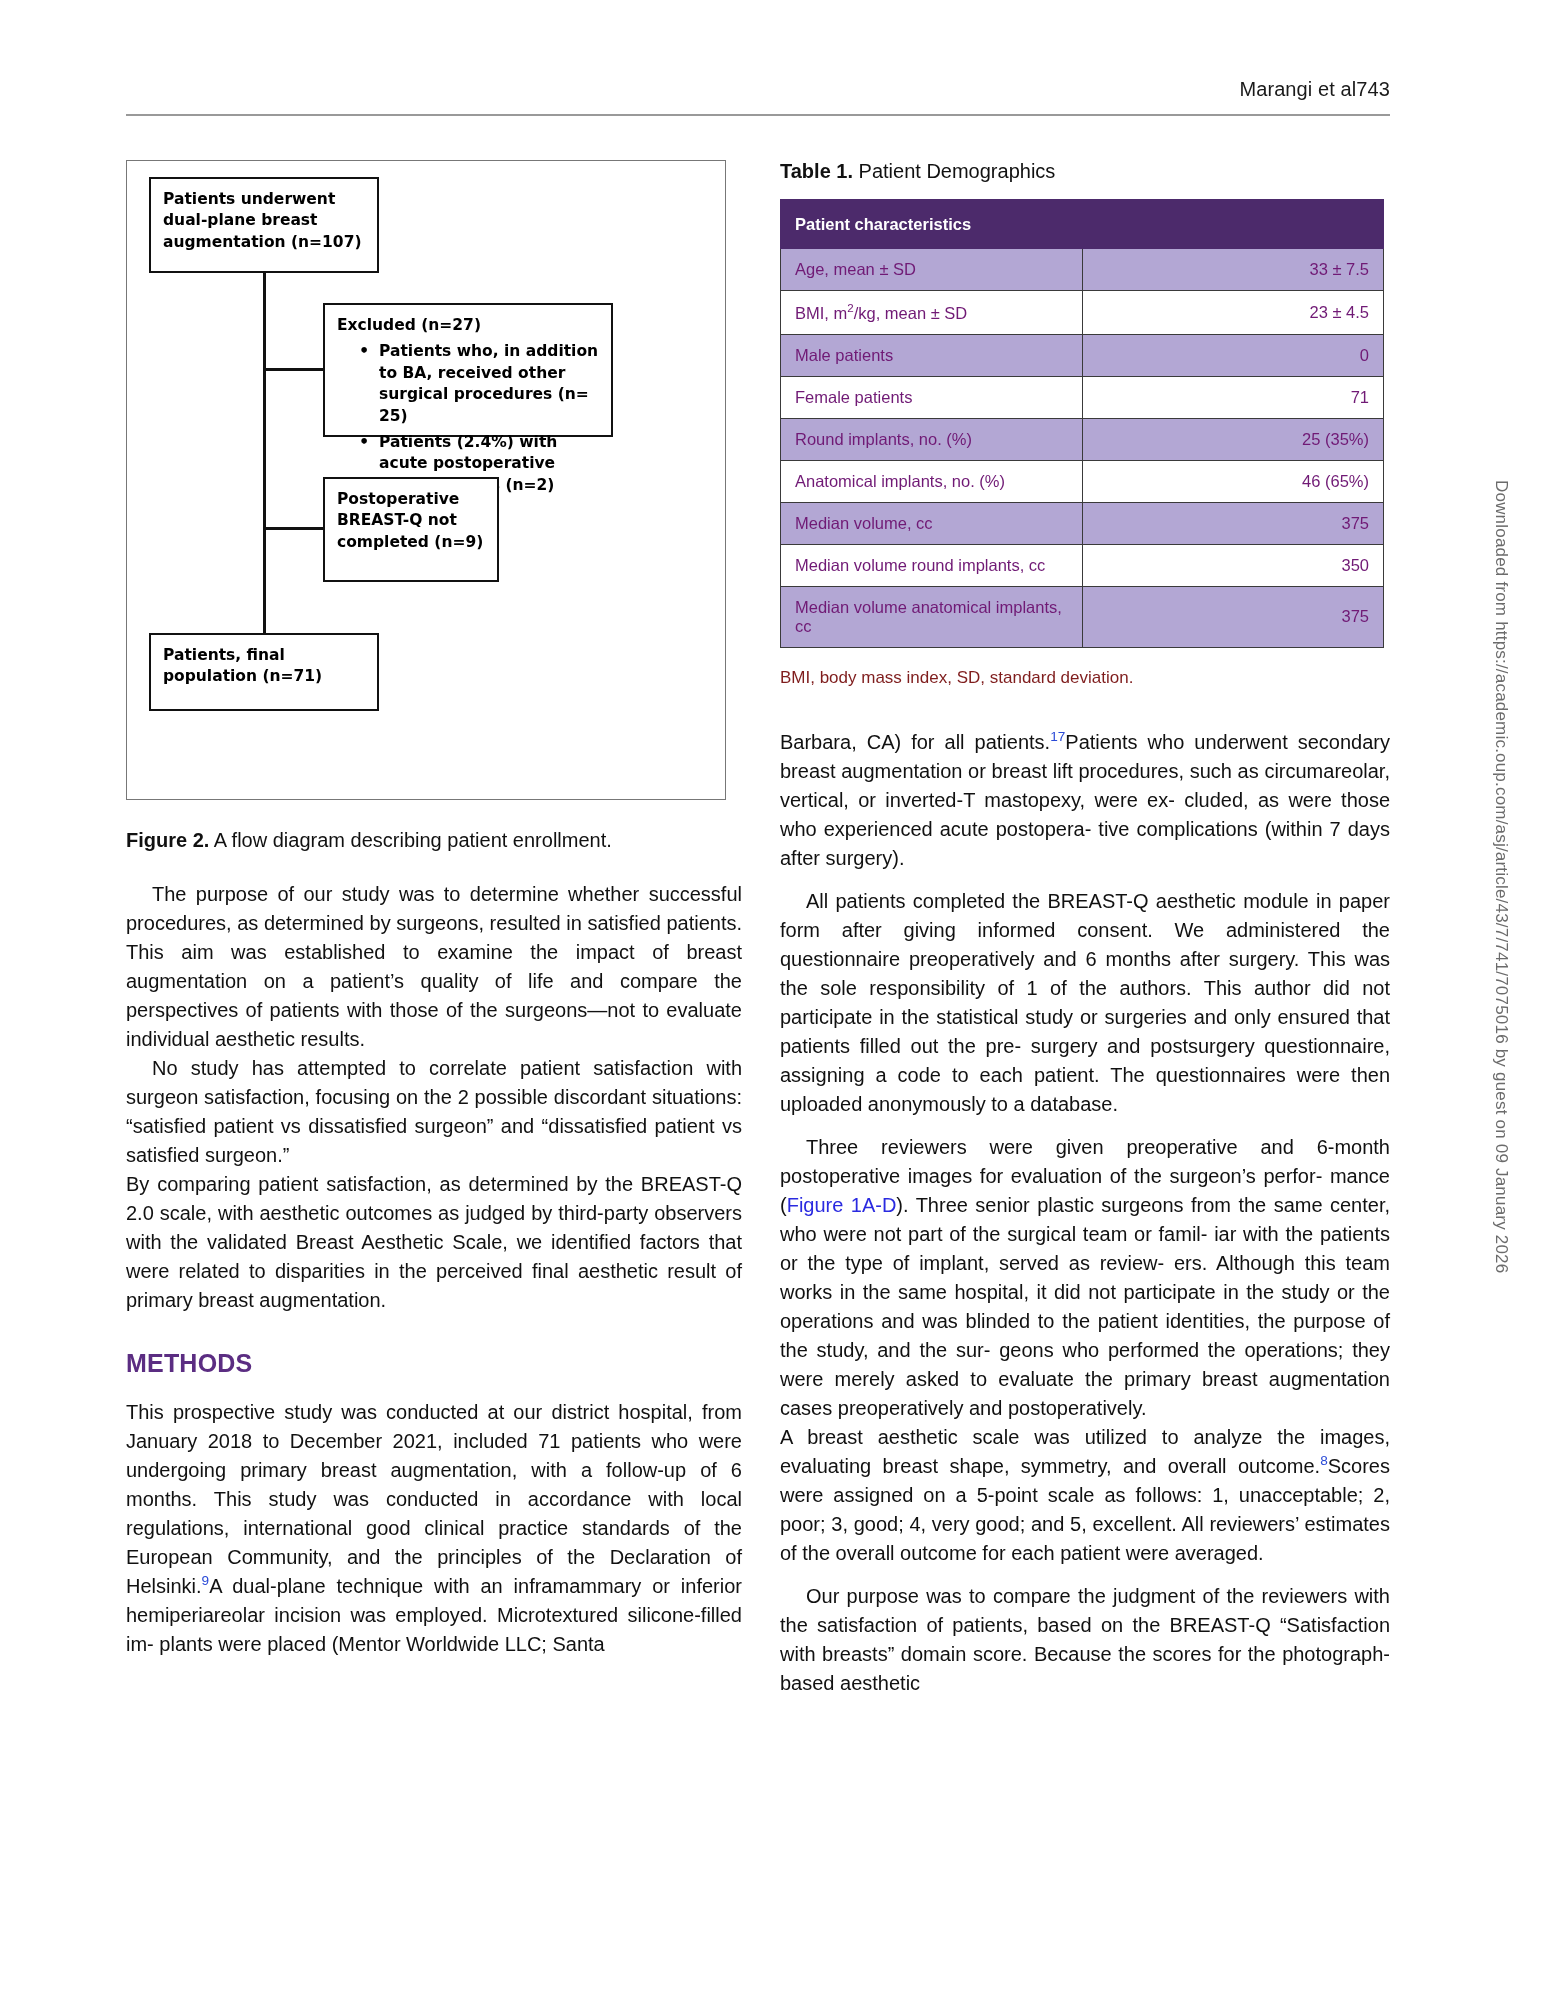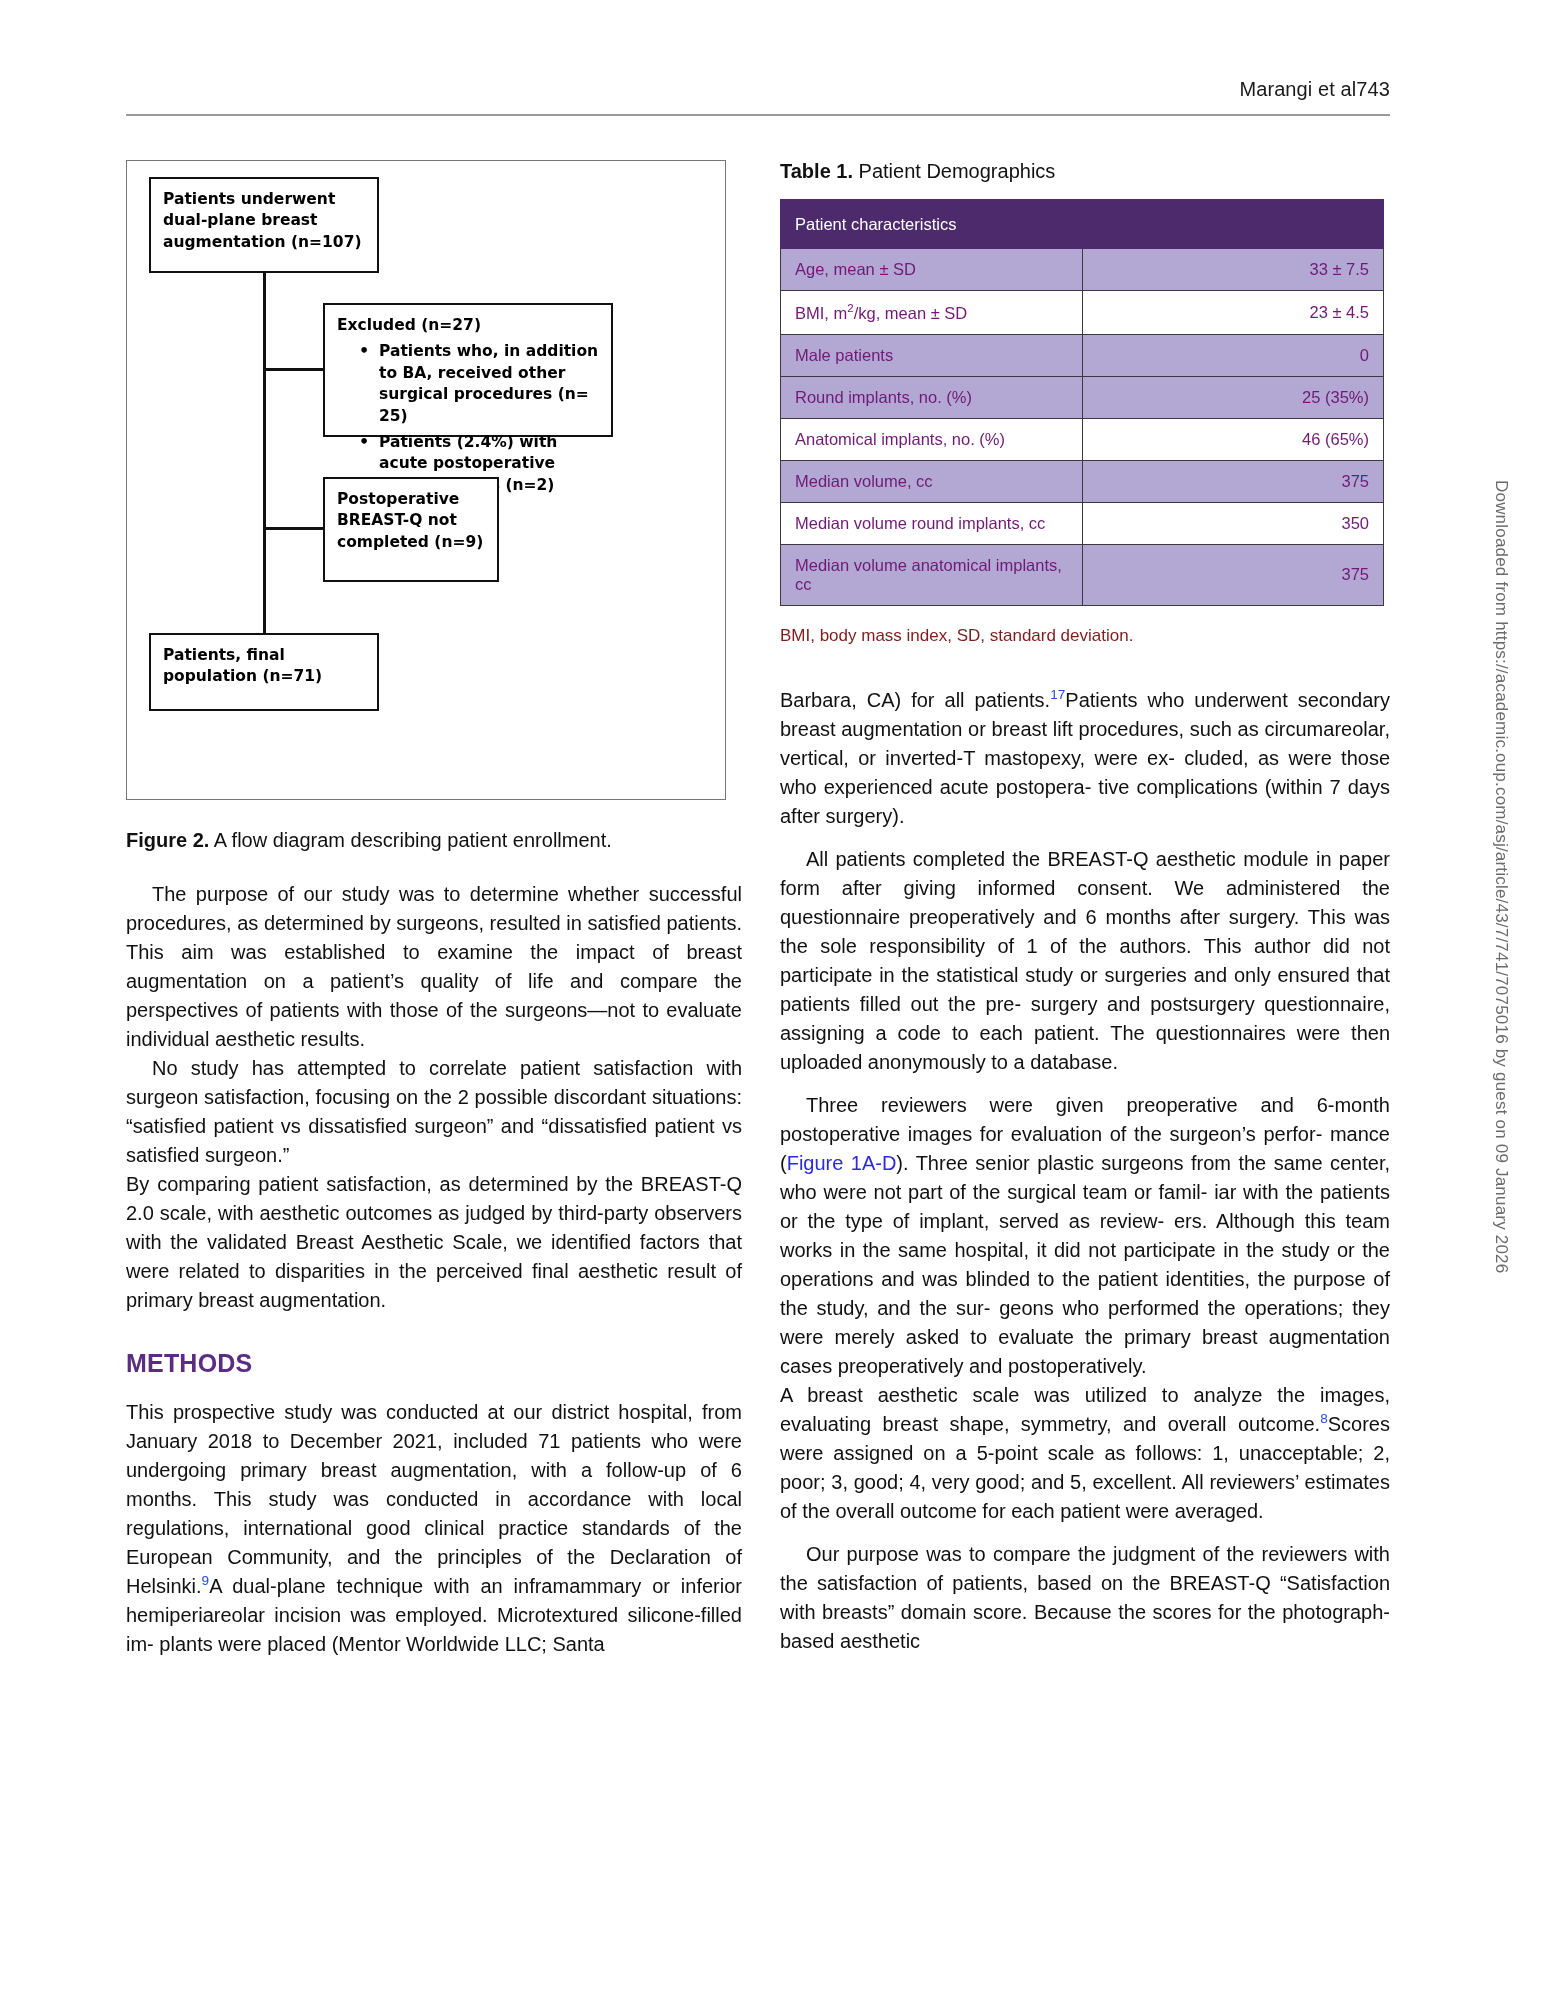--- a/index.html
+++ b/index.html
@@ -159,21 +159,21 @@
   }
   table.demo th, table.demo td {
     border: 1px solid #3a3a3a;
     padding: 11px 14px;
     color: #701a75;
     vertical-align: middle;
   }
   table.demo thead th {
     background: #4c2a6b;
     color: #ffffff;
-    font-weight: 400;
+    font-weight: 700;
     text-align: left;
     height: 26px;
     border-color: #4c2a6b;
   }
   table.demo tbody tr.shade td { background: #b3a7d4; }
   table.demo tbody tr td:first-child { text-align: left; }
   table.demo tbody tr td:last-child { text-align: right; width: 170px; }
   .table-note {
     margin-top: 20px;
     font-size: 17px;
@@ -272,20 +272,24 @@
           <td>33 ± 7.5</td>
         </tr>
         <tr>
           <td>BMI, m<sup style="font-size:0.7em">2</sup>/kg, mean ± SD</td>
           <td>23 ± 4.5</td>
         </tr>
         <tr class="shade">
           <td>Male patients</td>
           <td>0</td>
         </tr>
+        <tr>
+          <td>Female patients</td>
+          <td>71</td>
+        </tr>
         <tr class="shade">
           <td>Round implants, no. (%)</td>
           <td>25 (35%)</td>
         </tr>
         <tr>
           <td>Anatomical implants, no. (%)</td>
           <td>46 (65%)</td>
         </tr>
         <tr class="shade">
           <td>Median volume, cc</td>

